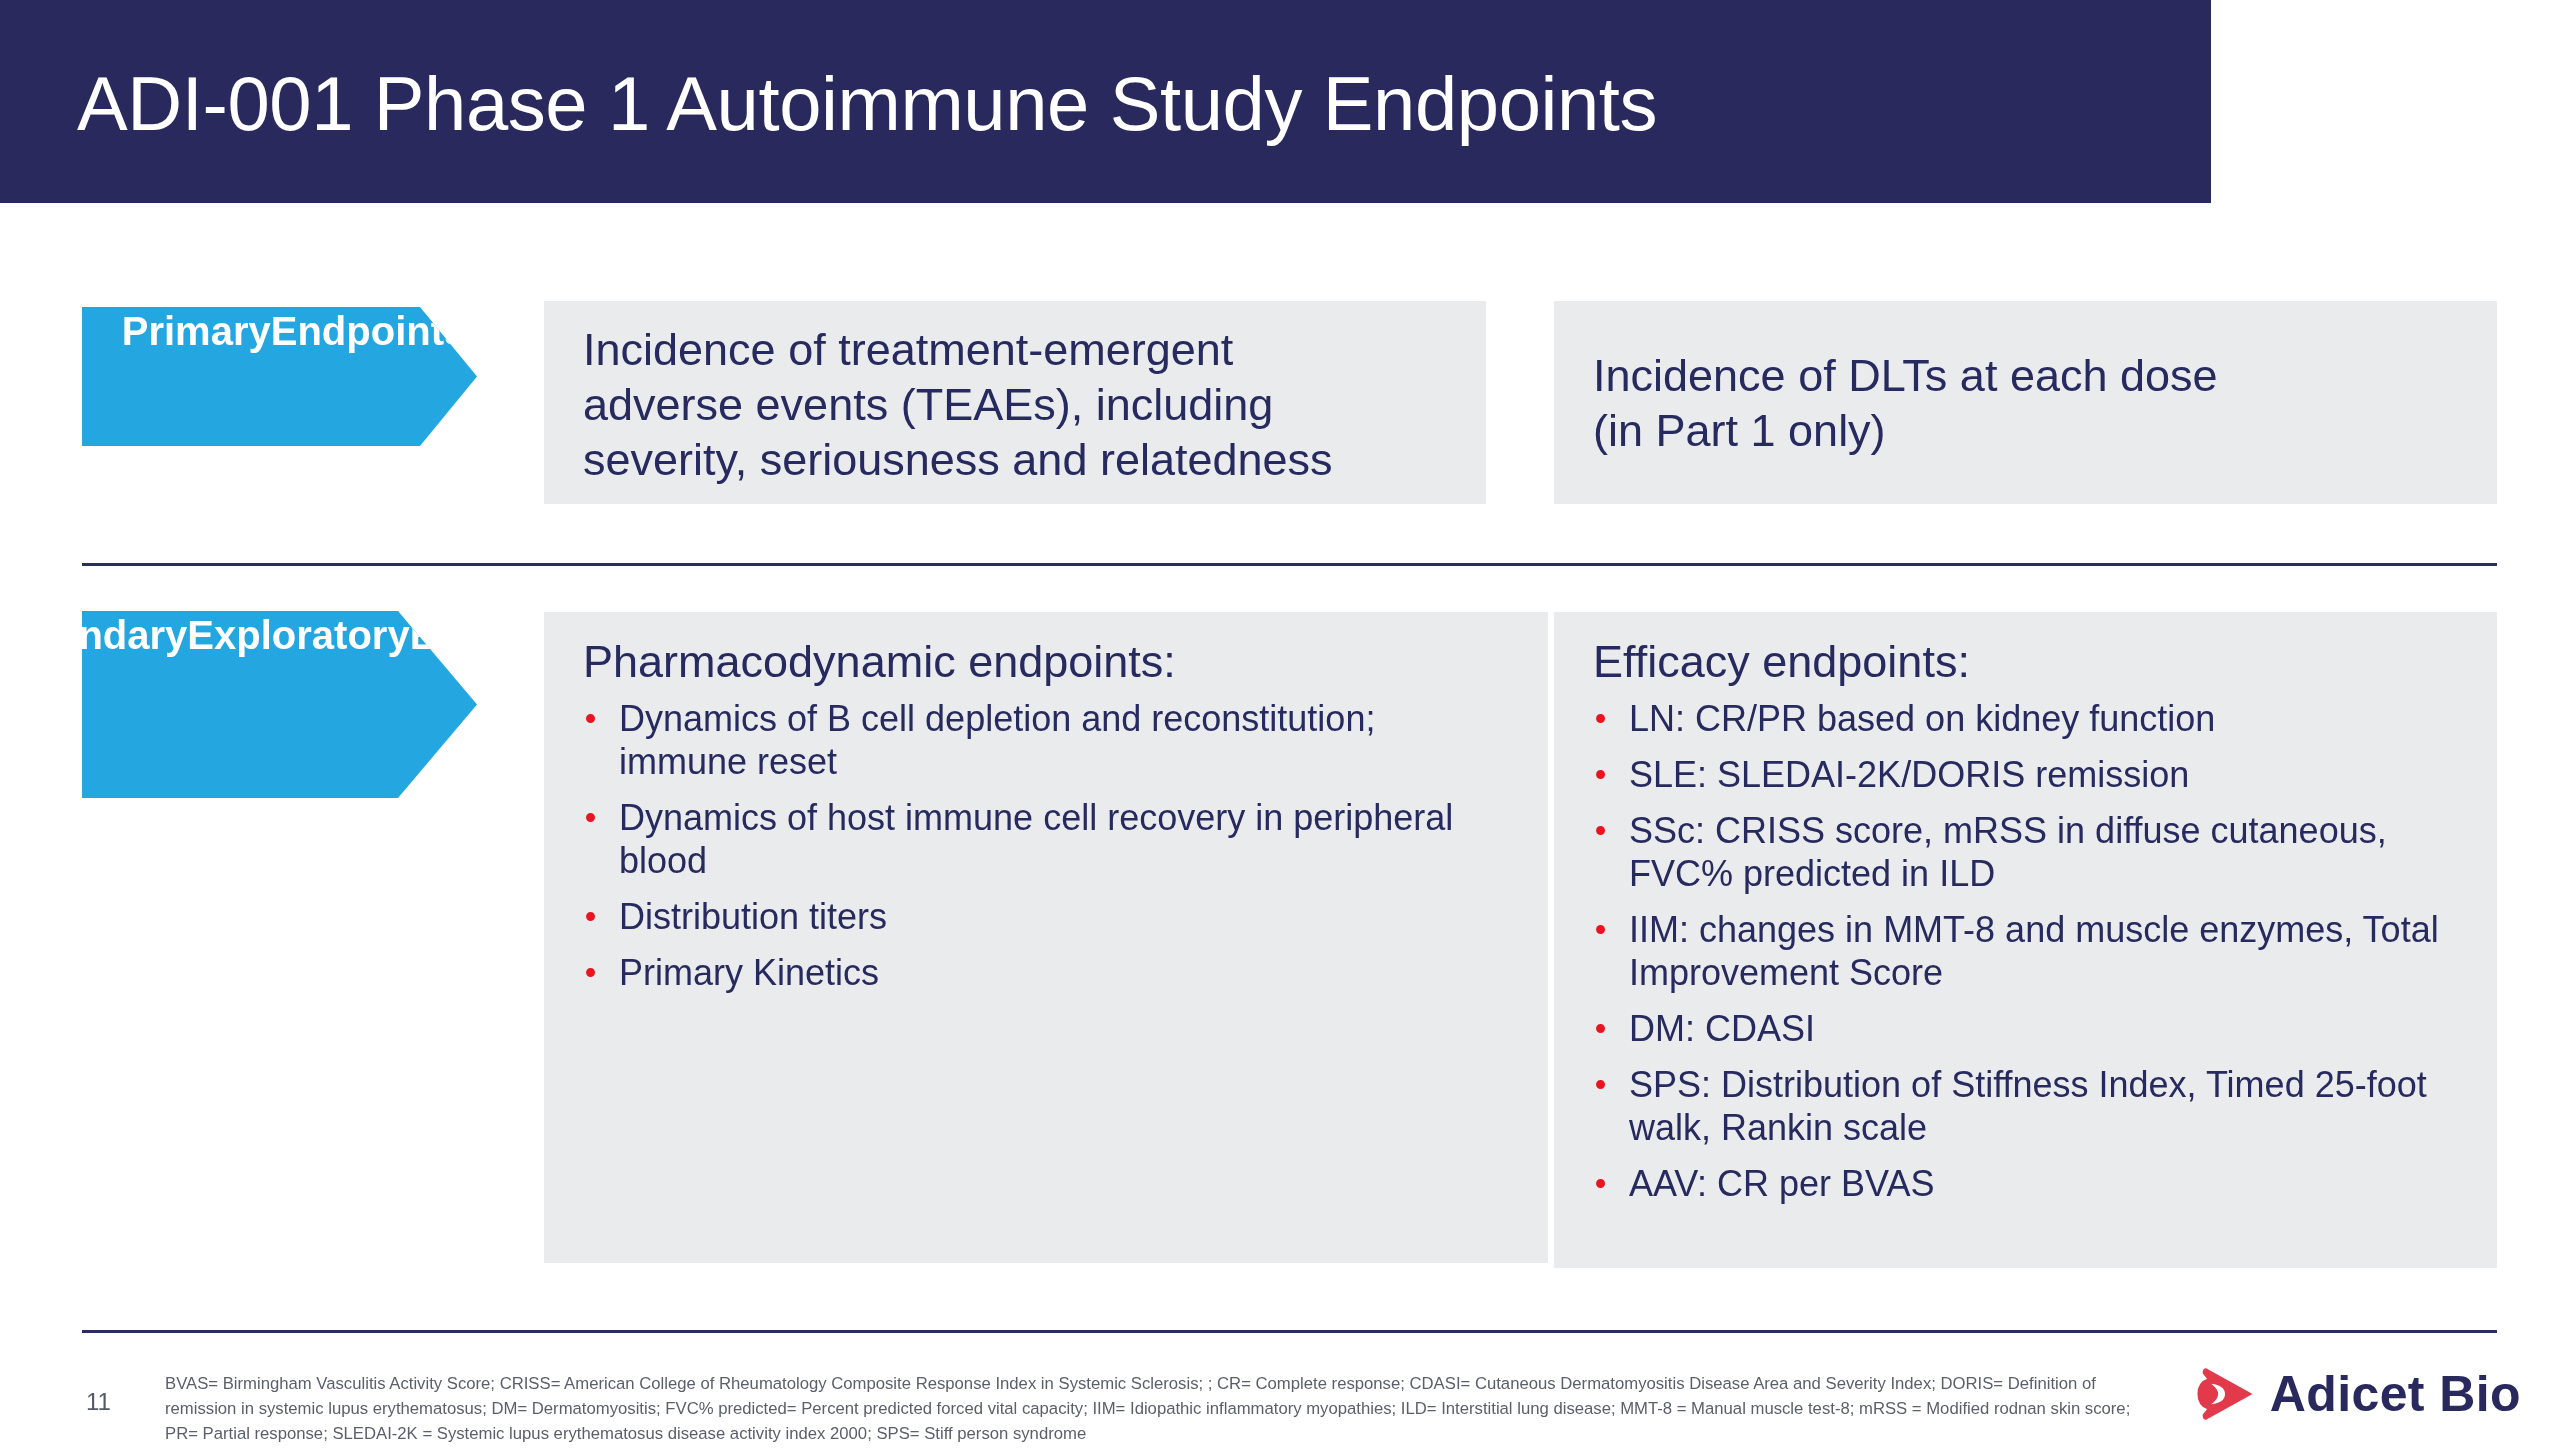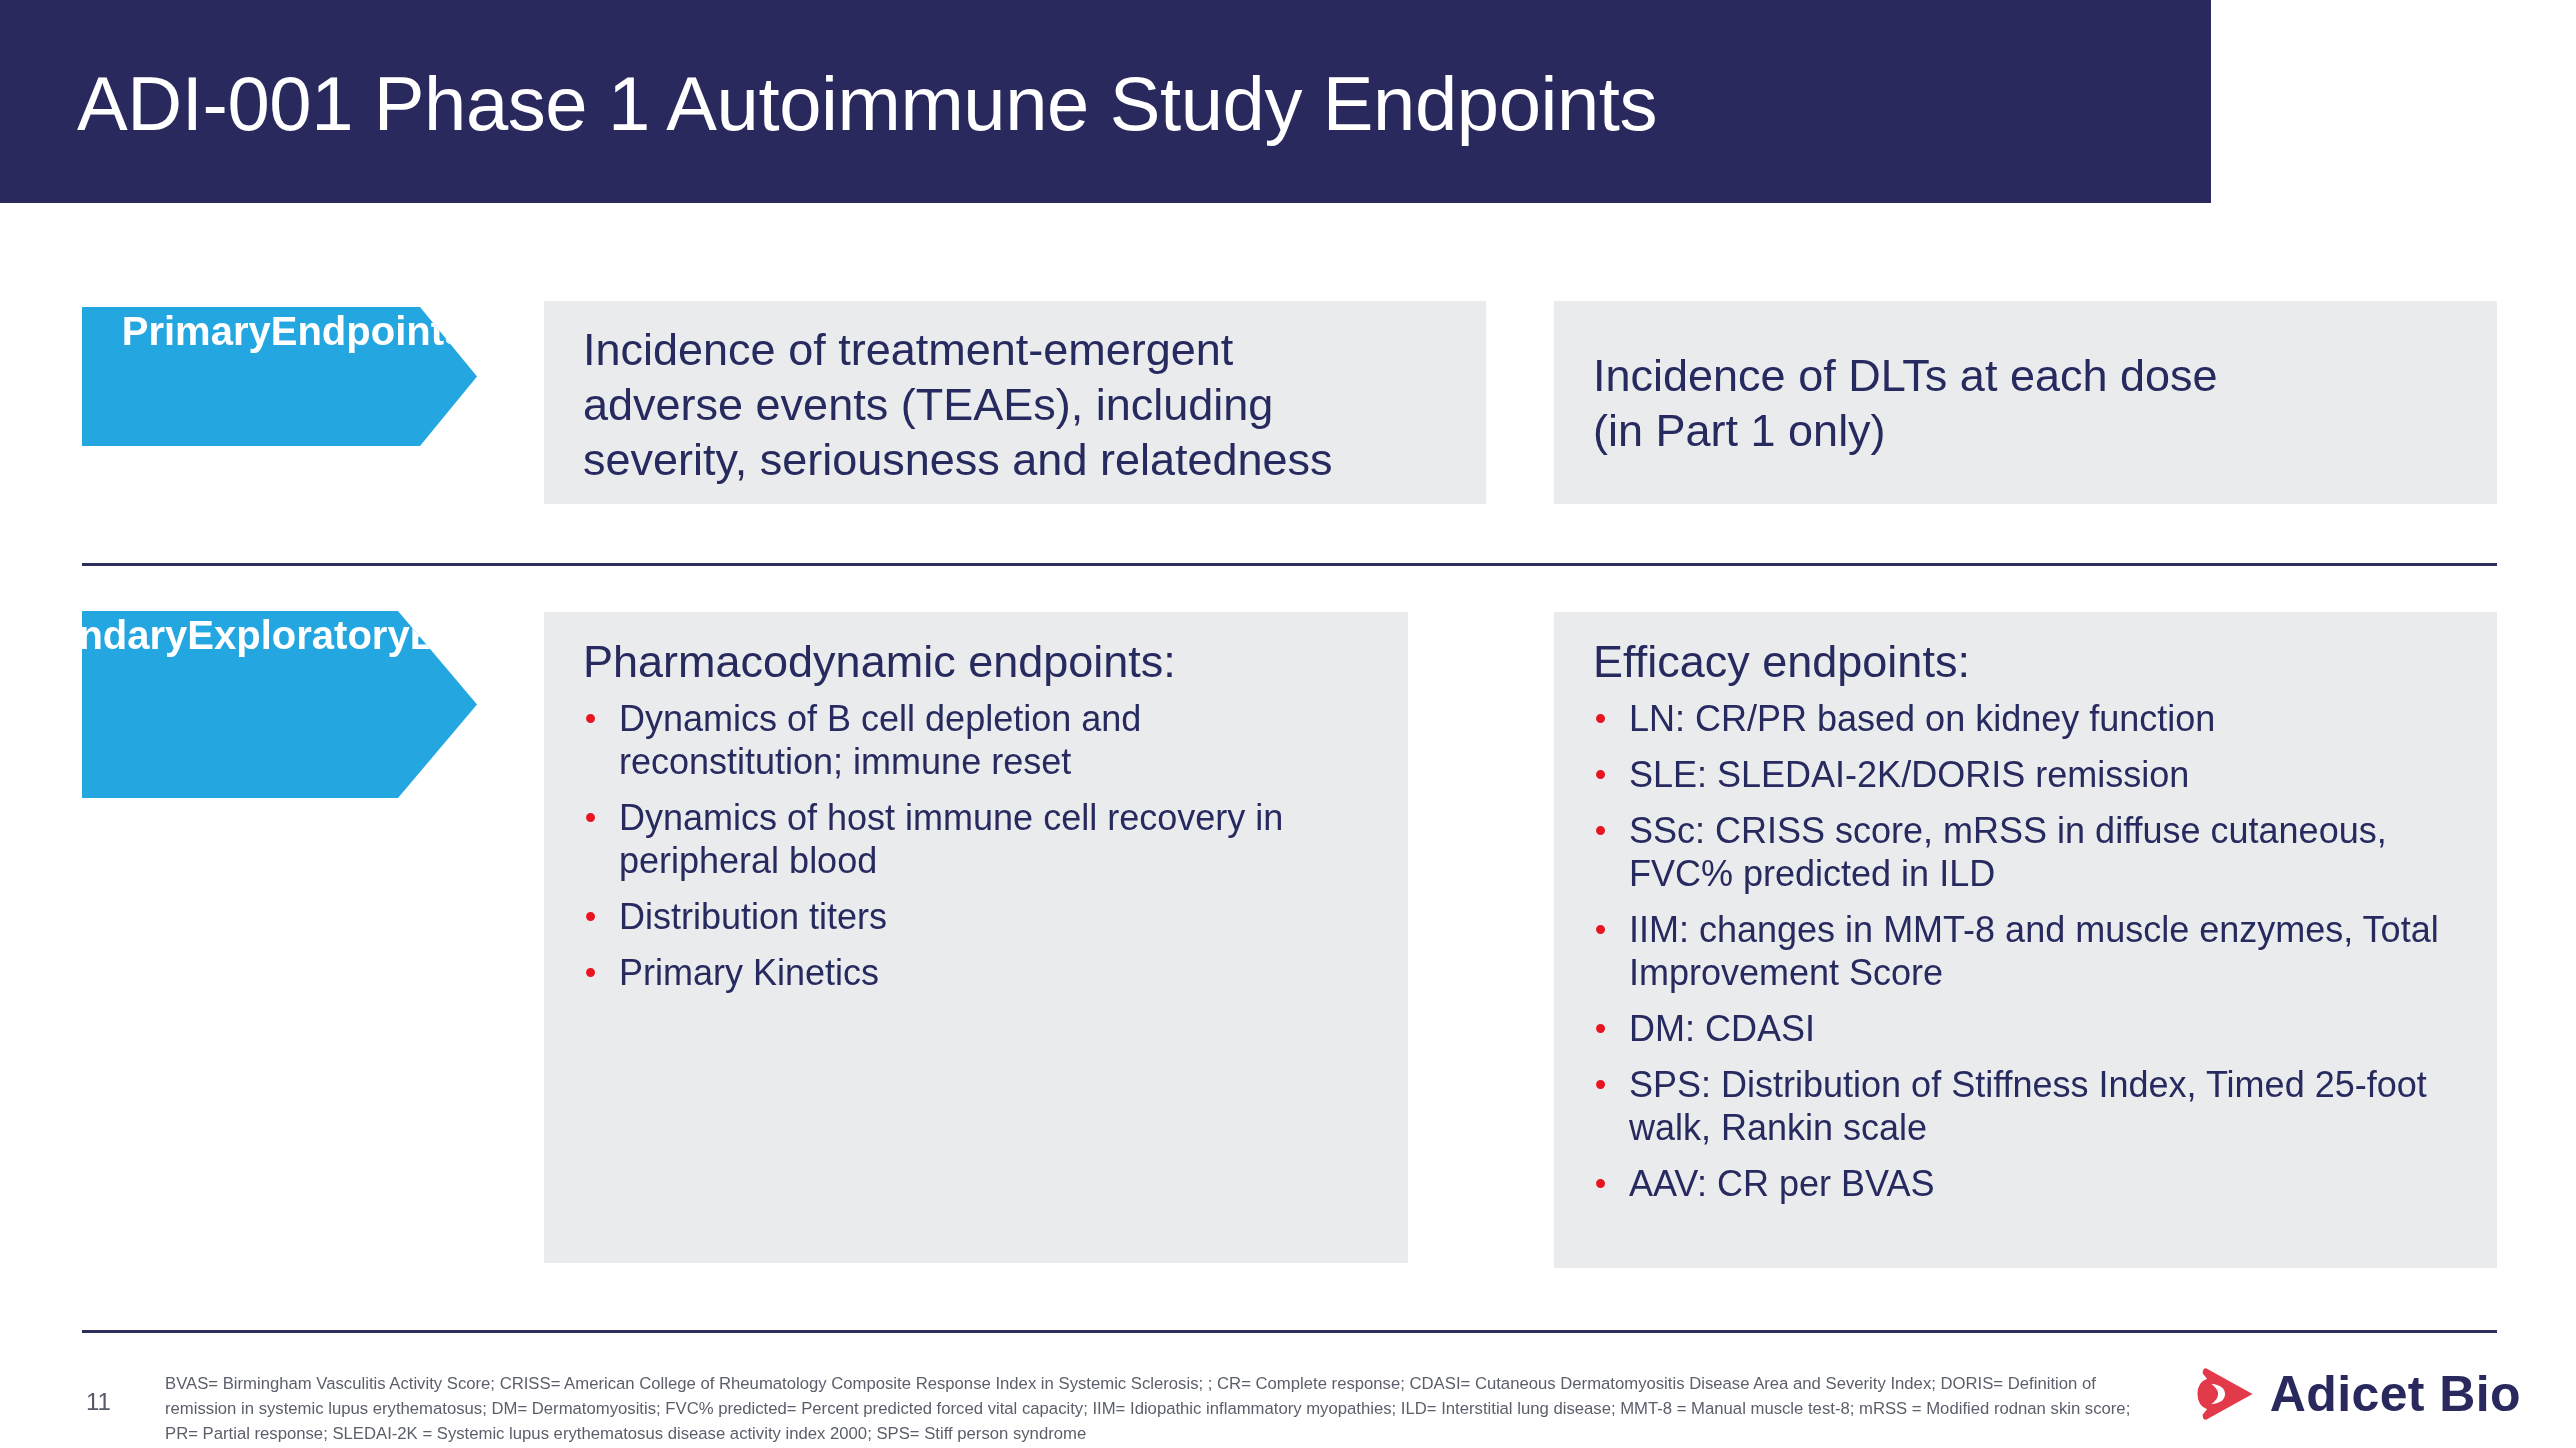--- a/index.html
+++ b/index.html
@@ -39,21 +39,21 @@
     .rule.r1 { top: 563px; }
     .rule.r2 { top: 1330px; }
     .box {
       position: absolute; background: #eaebed; box-sizing: border-box;
       color: #272a5e;
     }
     .box.p1 { left: 544px; top: 301px; width: 942px; height: 203px; padding: 20.6px 39px 0 39px;
       font-size: 45px; line-height: 55px; }
     .box.p2 { left: 1554px; top: 301px; width: 943px; height: 203px; padding: 0 39px;
       font-size: 45px; line-height: 55px; display: flex; align-items: center; }
-    .box.s1 { left: 544px; top: 612px; width: 864px; height: 651px; padding: 21.5px 39px 0 39px; }
+    .box.s1 { left: 544px; top: 612px; width: 1004px; height: 651px; padding: 21.5px 39px 0 39px; }
     .box.s2 { left: 1554px; top: 612px; width: 943px; height: 656px; padding: 21.5px 39px 0 39px; }
     .box-heading { font-size: 45px; line-height: 55px; margin-bottom: 8.6px; }
     ul.bullets { list-style: none; margin: 0; padding: 0; }
     ul.bullets li {
       position: relative; padding-left: 36px; font-size: 36px; line-height: 43px;
       margin-bottom: 13px;
     }
     ul.bullets li .dot {
       position: absolute; left: 1.7px; top: 0; color: #e8141f; font-size: 33px;
     }

